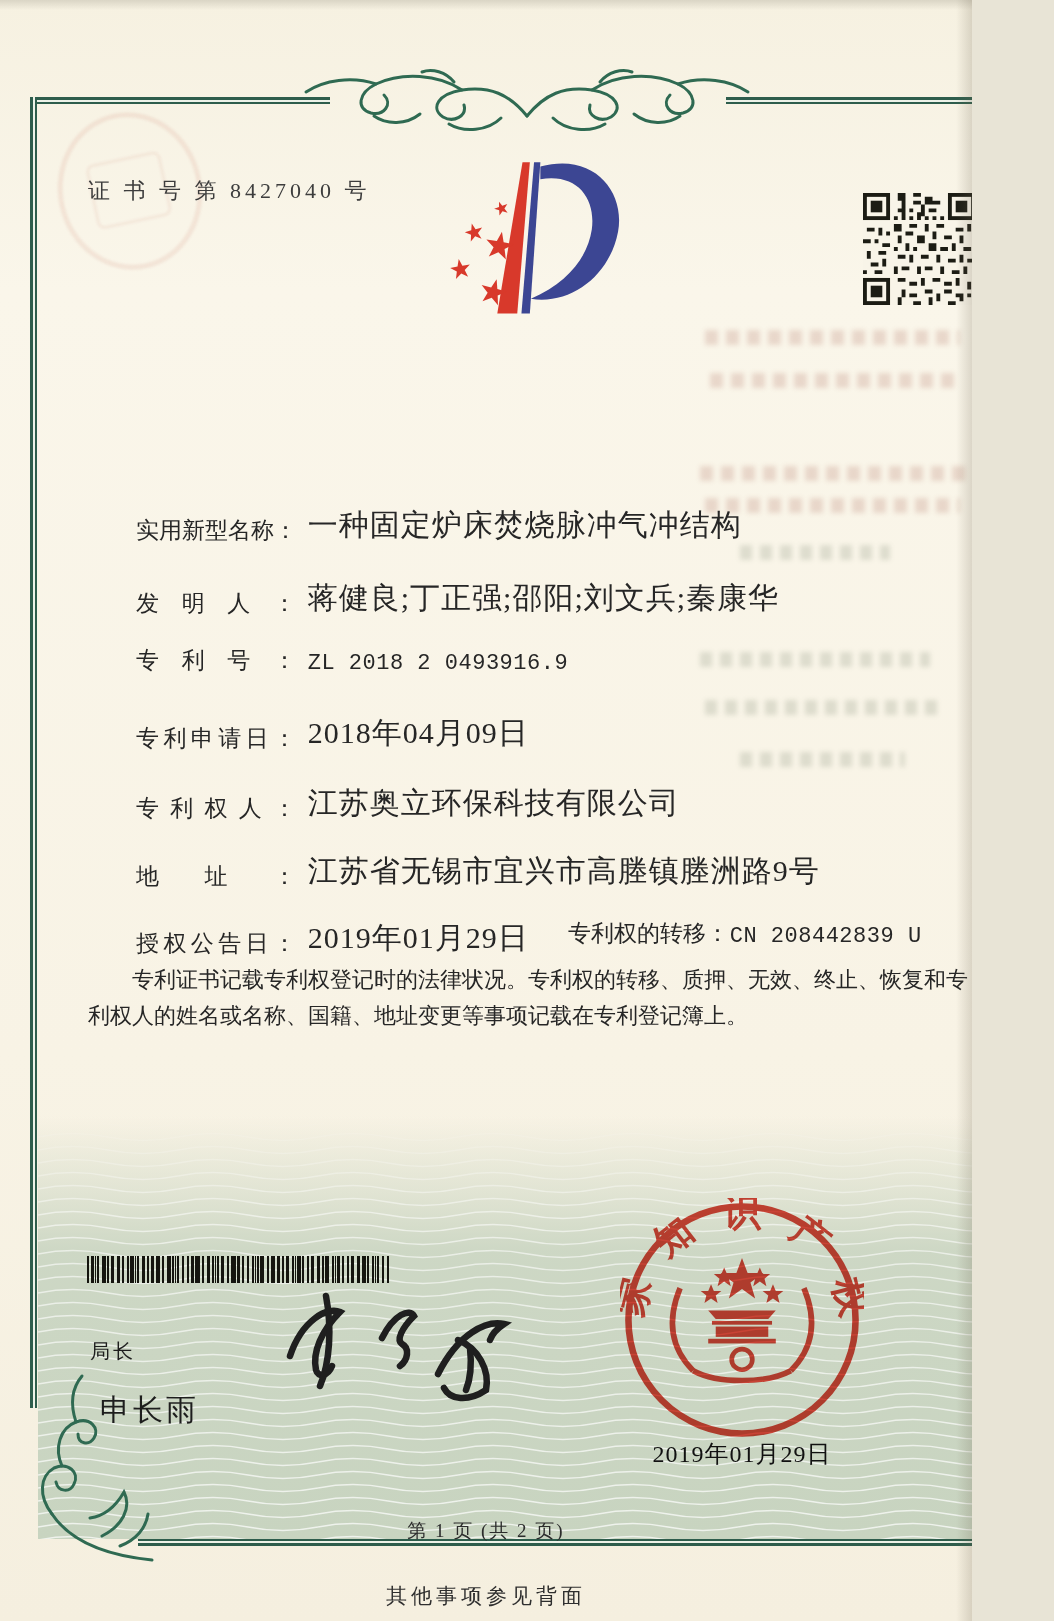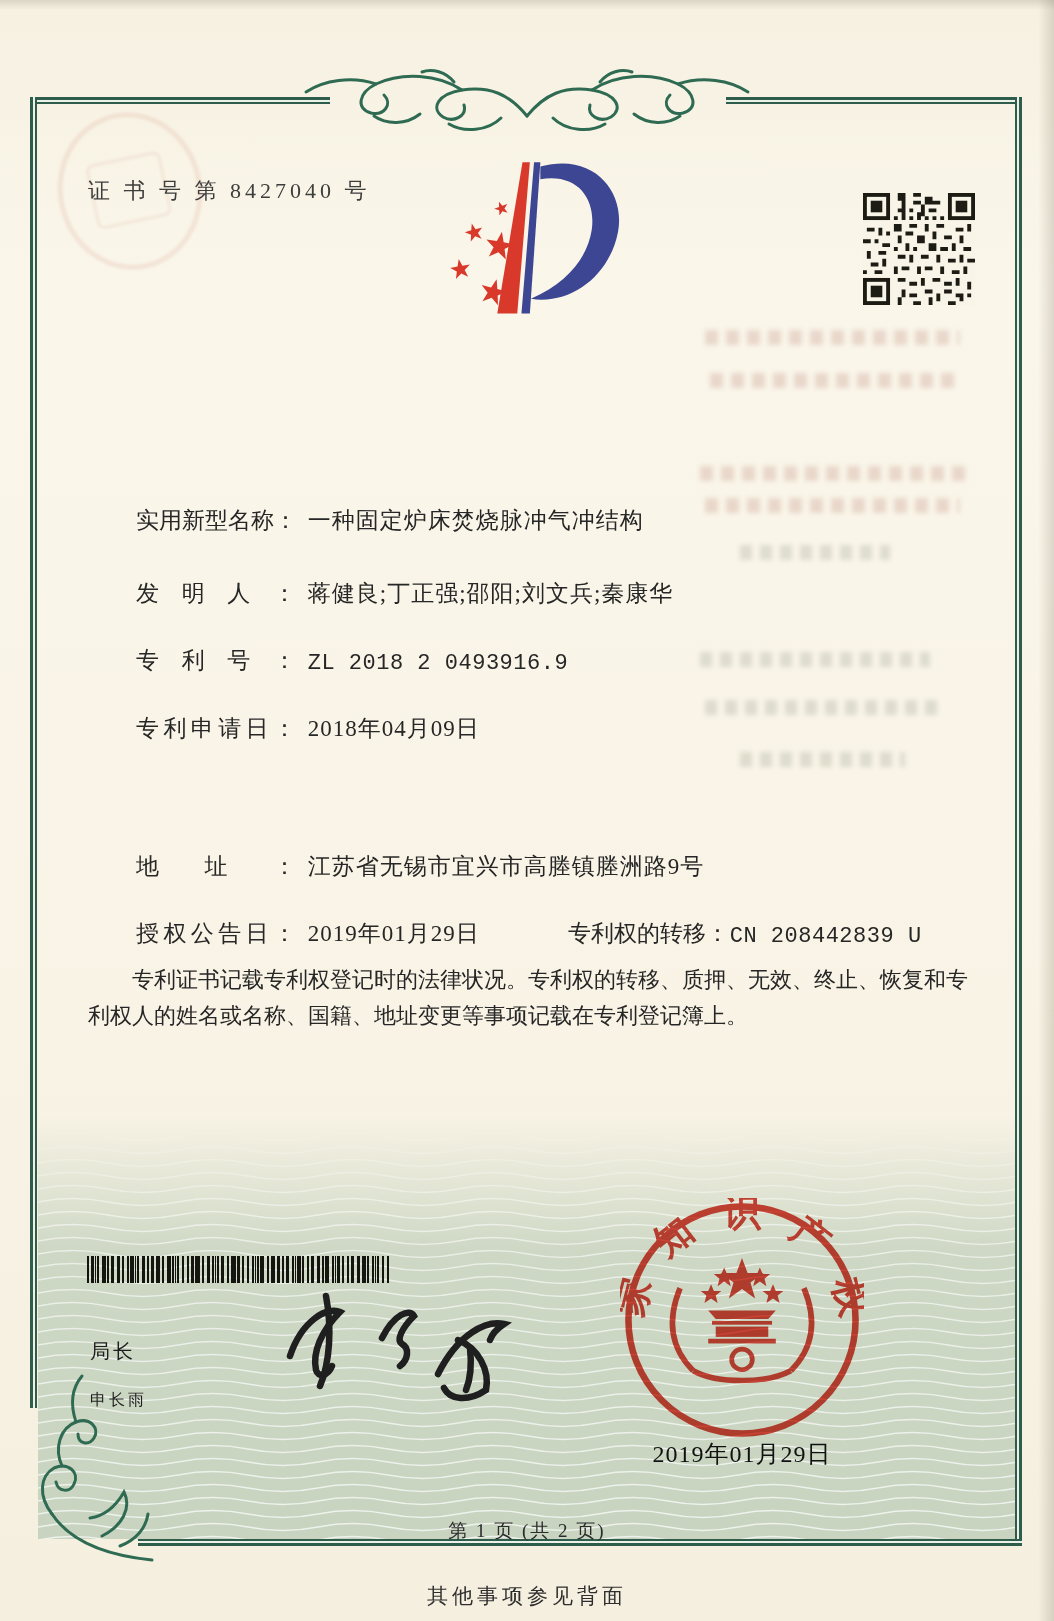--- a/index.html
+++ b/index.html
@@ -1,16 +1,16 @@
 <!DOCTYPE html>
 <html><head>
 <meta charset="utf-8">
 <style>
   html,body{margin:0;padding:0;background:#e8e4d6;}
-  .page{position:relative;width:1054px;height:1621px;overflow:hidden;
+  .page{position:relative;width:972px;height:1621px;overflow:hidden;
     background:linear-gradient(180deg,#f6f1e1 0%,#faf6ea 18%,#f8f3e5 65%,#f5efdf 100%);
     font-family:"Liberation Serif","DejaVu Serif",serif;color:#2e2e2e;}
   .edge-shade{position:absolute;top:0;right:0;width:16px;height:100%;
     background:linear-gradient(90deg,rgba(0,0,0,0),rgba(110,100,80,.22));pointer-events:none;}
   .top-shade{position:absolute;top:0;left:0;width:100%;height:10px;
     background:linear-gradient(180deg,rgba(90,85,70,.18),rgba(0,0,0,0));}
 
   
   .h-seg{position:absolute;height:8px;
     background:linear-gradient(180deg,#2e5d4c 0 3px,#edf2e8 3px 5px,#2e5d4c 5px 7px,rgba(0,0,0,0) 7px);}
@@ -24,36 +24,36 @@
     background:linear-gradient(180deg,rgba(203,214,195,0) 0%,rgba(203,214,195,.5) 18%,rgba(203,214,195,.95) 32%,#cbd6c3 55%,#c8d4c0 100%);}
   .green-band svg{position:absolute;left:0;top:0;}
 
   .cert-no{position:absolute;left:88px;top:176px;font-size:22px;letter-spacing:4px;color:#3d3d3d;}
   .title{position:absolute;left:0;top:352px;width:100%;text-align:center;
     font-size:52px;font-weight:bold;letter-spacing:18px;color:#262626;text-indent:18px;}
 
   .frow{position:absolute;left:88px;width:900px;font-size:23px;color:#262626;white-space:nowrap;}
   .flabel{display:inline-block;width:160px;text-align:justify;text-align-last:justify;vertical-align:bottom;margin-left:48px;}
   .fvalue{margin-left:6px;font-family:"Liberation Mono","DejaVu Sans Mono",monospace;font-size:22px;letter-spacing:.5px;}
-  .fvalue.cjk{font-family:"Liberation Serif","DejaVu Serif",serif;font-size:23px;letter-spacing:1px;}
+  .fvalue.cjk{font-family:"Liberation Serif","DejaVu Serif",serif;font-size:30px;letter-spacing:1px;}
   .pair2{position:absolute;left:432px;top:0;}
   .pair2 .flabel{width:150px;}
 
   .paras{position:absolute;left:88px;top:962px;width:880px;font-size:22px;line-height:36px;
     text-align:justify;color:#262626;}
   .paras p{margin:0;text-indent:44px;}
 
   .barcode{position:absolute;left:87px;top:1256px;width:302px;height:27px;background-color:transparent;
     background-image:
       repeating-linear-gradient(90deg,#15150f 0 2px,rgba(0,0,0,0) 2px 5px),
       repeating-linear-gradient(90deg,#15150f 0 1px,rgba(0,0,0,0) 1px 8px),
       repeating-linear-gradient(90deg,rgba(0,0,0,0) 0 4px,#15150f 4px 6px,rgba(0,0,0,0) 6px 13px);}
 
   .director-label{position:absolute;left:90px;top:1338px;font-size:20px;color:#1d1d1d;letter-spacing:3px;}
-  .director-name{position:absolute;left:90px;top:1390px;font-size:16px;color:#1d1d1d;letter-spacing:3px;}
+  .director-name{position:absolute;left:100px;top:1390px;font-size:30px;color:#1d1d1d;letter-spacing:3px;}
   .signature{position:absolute;left:262px;top:1278px;}
 
   .seal{position:absolute;left:620px;top:1198px;mix-blend-mode:multiply;opacity:.93;}
   .seal-date{position:absolute;left:620px;top:1438px;width:244px;text-align:center;
     font-size:24px;color:#111;letter-spacing:1px;}
 
   .page-footer{position:absolute;left:0;top:1518px;width:100%;text-align:center;
     font-size:19px;color:#2c2c2c;letter-spacing:2px;}
   .back-note{position:absolute;left:0;top:1582px;width:100%;text-align:center;
     font-size:21px;color:#2e2e2e;letter-spacing:4px;}
@@ -184,20 +184,24 @@
     <span class="flabel">发明人：</span>
     <span class="fvalue cjk">蒋健良;丁正强;邵阳;刘文兵;秦康华</span>
   </div>
   <div class="frow" style="top:645px;">
     <span class="flabel">专利号：</span>
     <span class="fvalue">ZL 2018 2 0493916.9</span>
   </div>
   <div class="frow" style="top:713px;">
     <span class="flabel">专利申请日：</span>
     <span class="fvalue cjk">2018年04月09日</span>
+  </div>
+  <div class="frow" style="top:783px;">
+    <span class="flabel">专利权人：</span>
+    <span class="fvalue cjk">江苏奥立环保科技有限公司</span>
   </div>
   <div class="frow" style="top:851px;">
     <span class="flabel">地址：</span>
     <span class="fvalue cjk">江苏省无锡市宜兴市高塍镇塍洲路9号</span>
   </div>
   <div class="frow" style="top:918px;">
     <span class="flabel">授权公告日：</span>
     <span class="fvalue cjk">2019年01月29日</span>
     <span class="pair2">
       <span class="flabel">专利权的转移：</span>

